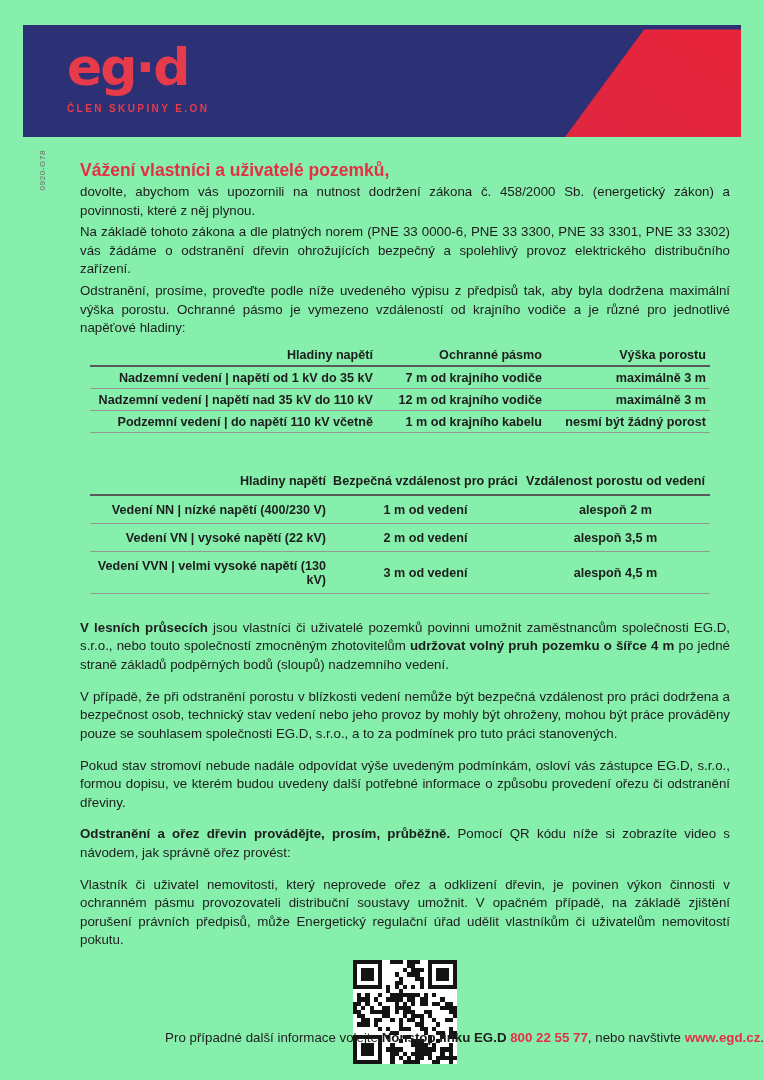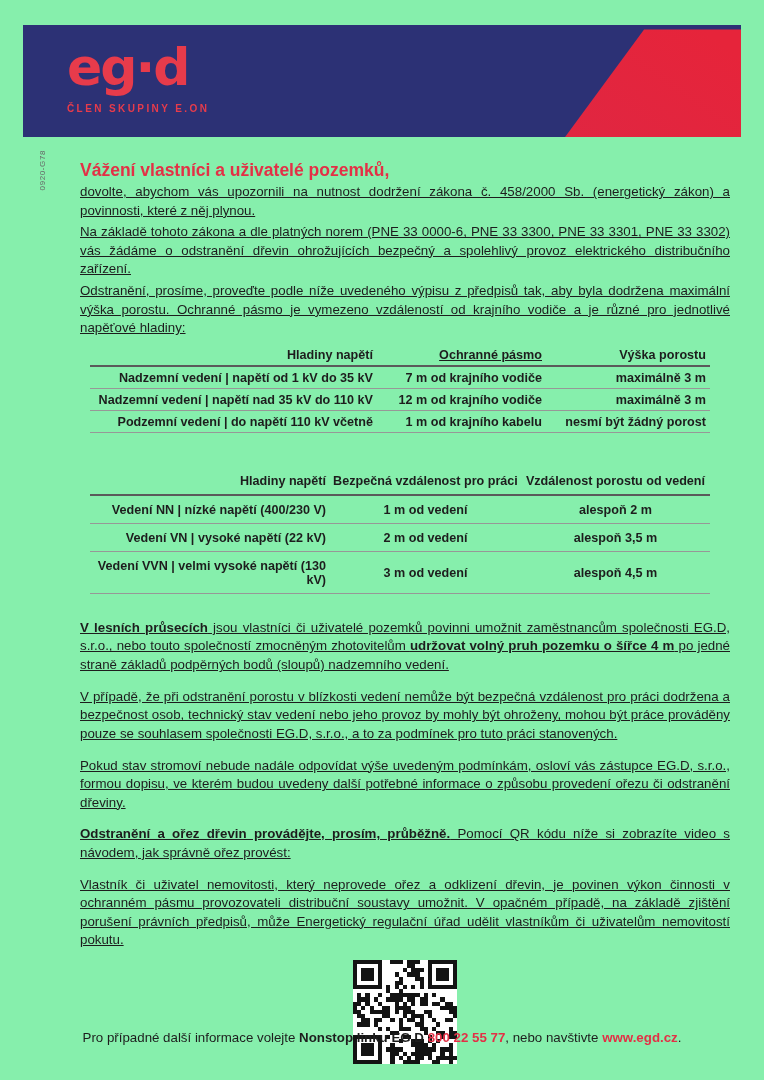--- a/index.html
+++ b/index.html
@@ -48,52 +48,51 @@
   .content { position: absolute; left: 80px; top: 160px; width: 650px; }
   .title {
     color: var(--red, #e33046);
     font-size: 17.5px; font-weight: 700;
     margin-bottom: 2px;
   }
   p.body {
     font-size: 13.3px; line-height: 1.4;
     text-align: justify;
     margin-bottom: 3px;
-    text-decoration: underline;
   }
   p.spaced { margin-top: 13px; margin-bottom: 0; }
   .b { font-weight: 700; }
   .red { color: var(--red, #e33046); font-weight: 700; }
   
   table.tbl {
     border-collapse: collapse;
     width: 620px;
     margin: 8px 0 0 10px;
     font-size: 12.6px; font-weight: 700;
   }
   table.tbl th, table.tbl td { text-align: right; padding: 4px 4px 3px 0; }
   table.tbl th { border-bottom: 2px solid #5a5a5a; }
   table.tbl td { border-bottom: 1.5px solid #979797; }
   #table1 { margin-top: 6px; }
   #table1 .c1 { width: 287px; }
-  #table1 .c2 { width: 169px; text-decoration: underline; }
+  #table1 .c2 { width: 169px; }
   #table2 { margin-top: 12px; }
   #table2 th, #table2 td { padding-top: 7px; padding-bottom: 6px; }
   #table2 .c1 { width: 240px; }
   #table2 .c2 { width: 195px; }
   #table2 .ctr { text-align: center; }
   .gap-lg { height: 22px; }
   .gap-md { height: 12px; }
   
   .qr-wrap { width: 104px; margin: 10px auto 0; }
   .qr-wrap svg { display: block; width: 104px; height: 104px; shape-rendering: crispEdges; }
   
   .footer {
     position: absolute; left: 0; top: 1030px; width: 764px;
-    text-align: center;
+    text-align: right;
     font-size: 13.3px;
   }
 </style>
 </head>
 <body>
 
 <div class="page">
 
   <div class="header">
     <div class="red-wedge"></div>

